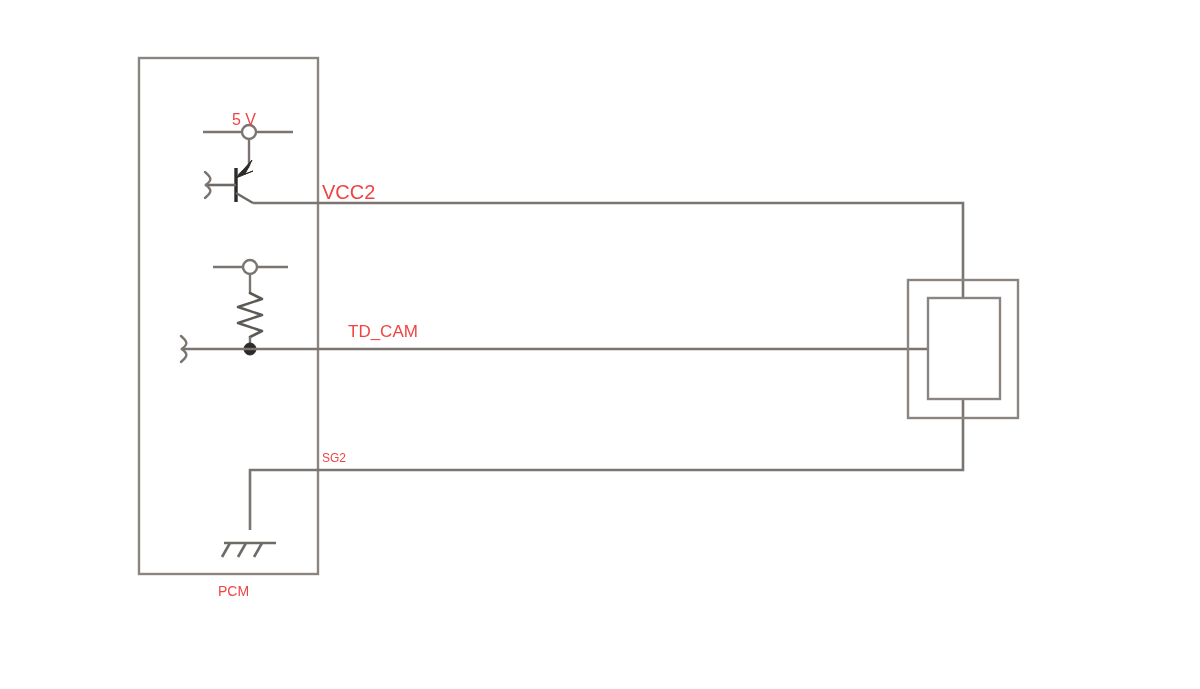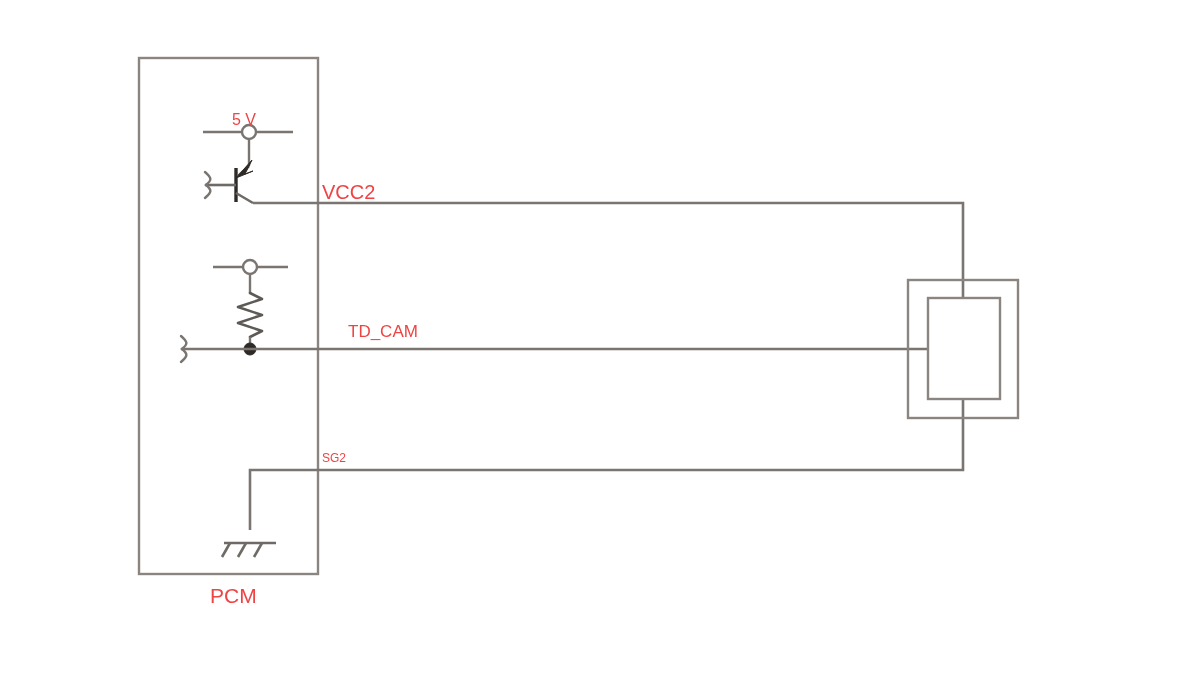--- a/index.html
+++ b/index.html
@@ -94,21 +94,21 @@
     font-family: "Liberation Sans", sans-serif;
     font-weight: normal;
     color: #ef4444;
     white-space: pre;
     line-height: 1.22;
   }
   #label-vcc2  { left: 322px; top: 180px; font-size: 20px; }
   #label-tdcam { left: 322px; top: 322px; font-size: 17px; margin-left: 26px; }
   #label-sg2   { left: 322px; top: 451px; font-size: 12px; }
   #label-5v    { left: 232px; top: 110px; font-size: 16px; }
-  #label-pcm   { left: 210px; top: 583px; font-size: 21px; }
+  #label-pcm   { left: 218px; top: 583px; font-size: 14px; }
   #label-cmp   { left: 1032px; top: 326px; font-size: 17px; }
 </style>
 </head>
 <body>
 
 <div id="canvas">
 
   <svg id="schematic" viewBox="0 0 1200 689" xmlns="http://www.w3.org/2000/svg">
 
     <rect class="box-outline" x="139" y="58" width="179" height="516"></rect>

